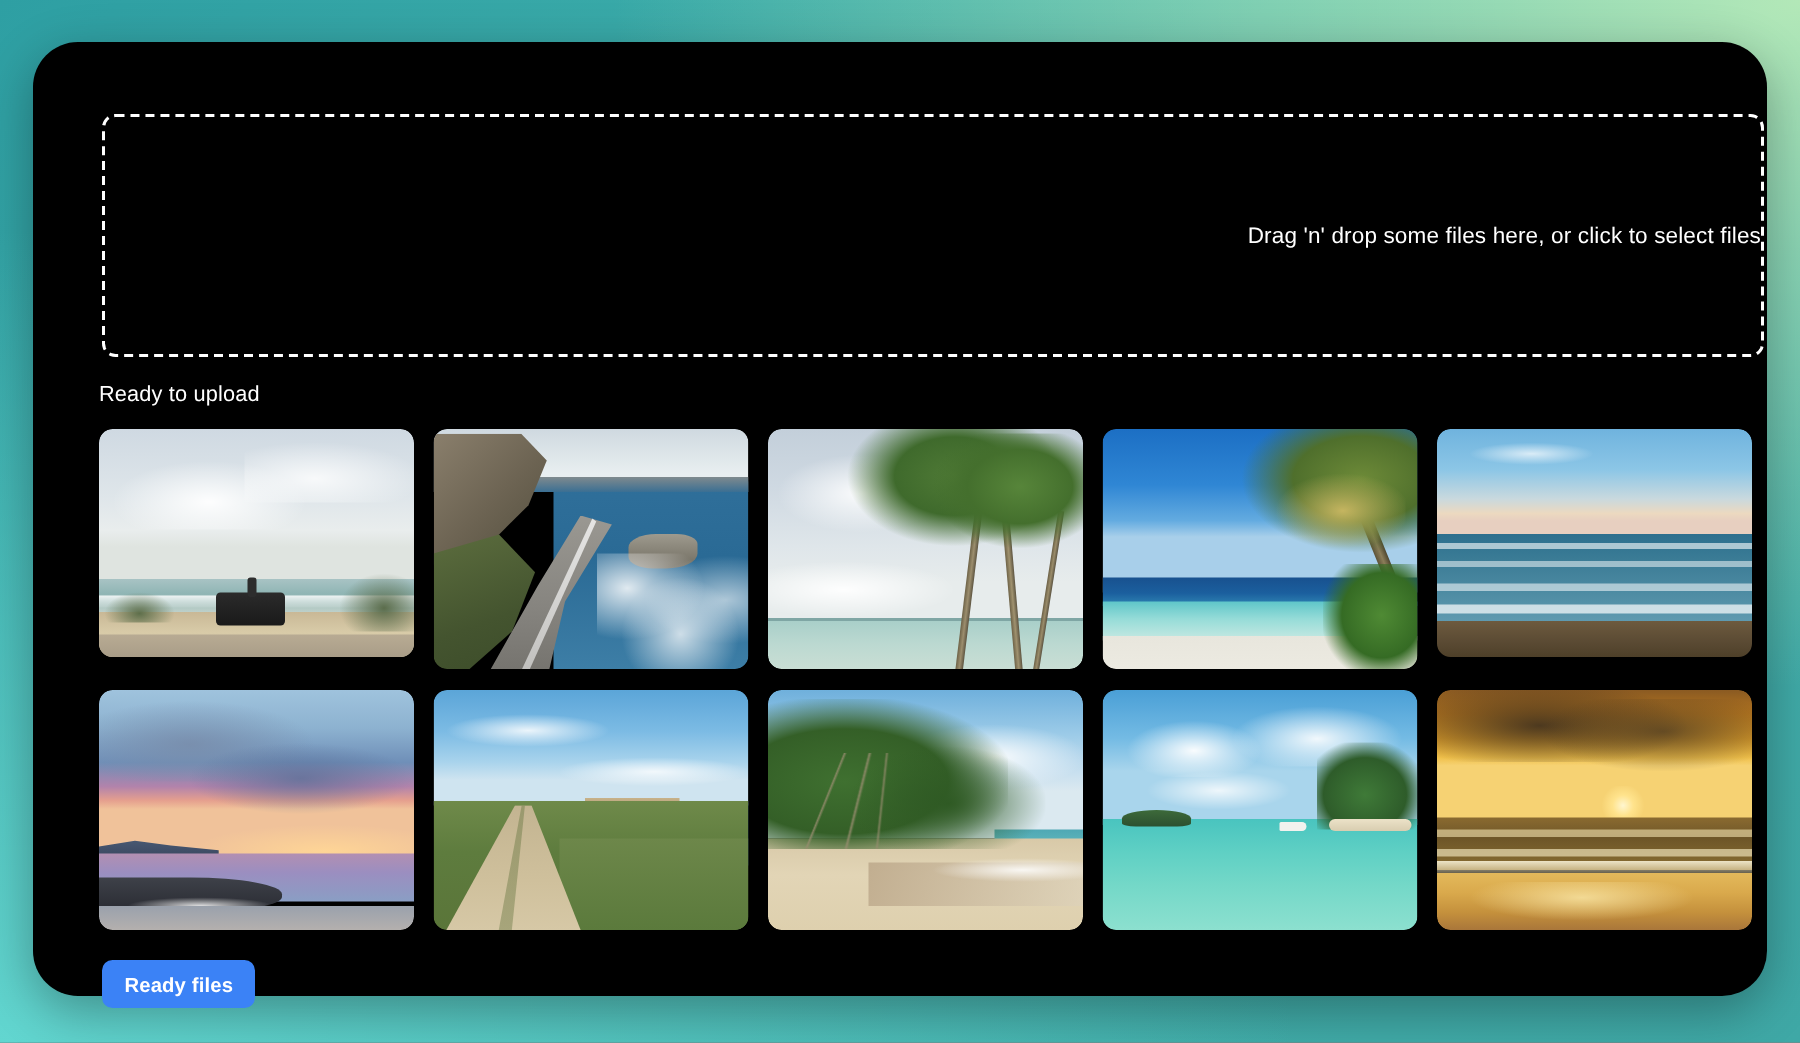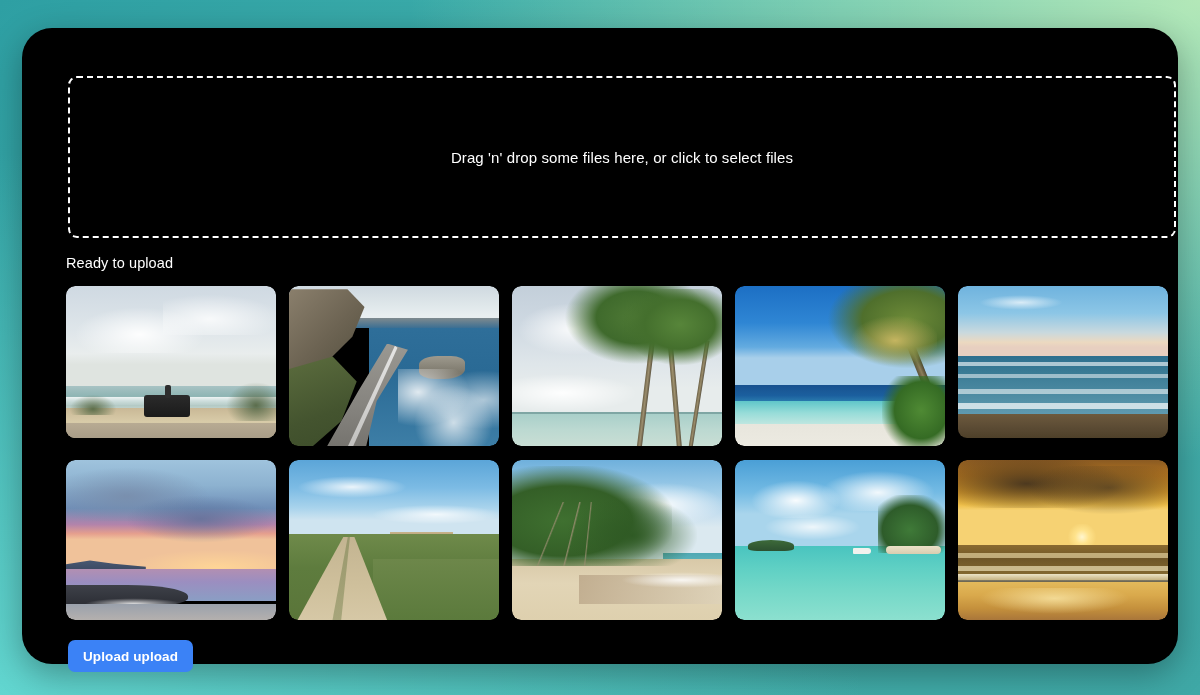--- a/index.html
+++ b/index.html
@@ -34,21 +34,21 @@
     position: absolute;
     left: 46px;
     top: 48px;
     width: 1108px;
     height: 162px;
     box-sizing: border-box;
     border: 2px dashed #ffffff;
     border-radius: 9px;
     display: flex;
     align-items: center;
-    justify-content: center;
+    justify-content: flex-end;
     background: #000000;
     cursor: pointer;
   }
   .dropzone-text {
     color: #ffffff;
     font-size: 15px;
     font-weight: 400;
     letter-spacing: 0.1px;
   }
 
@@ -465,15 +465,15 @@
           <div class="wave1"></div>
           <div class="wave2"></div>
         <div class="foam"></div>
           <div class="wet"></div>
           <div class="shine"></div>
       </div>
     </div>
 
   </div>
 
-  <button class="upload-button">Upload upload</button>
+  <button class="upload-button">Ready files</button>
 
 </div>
 
 </body></html>

